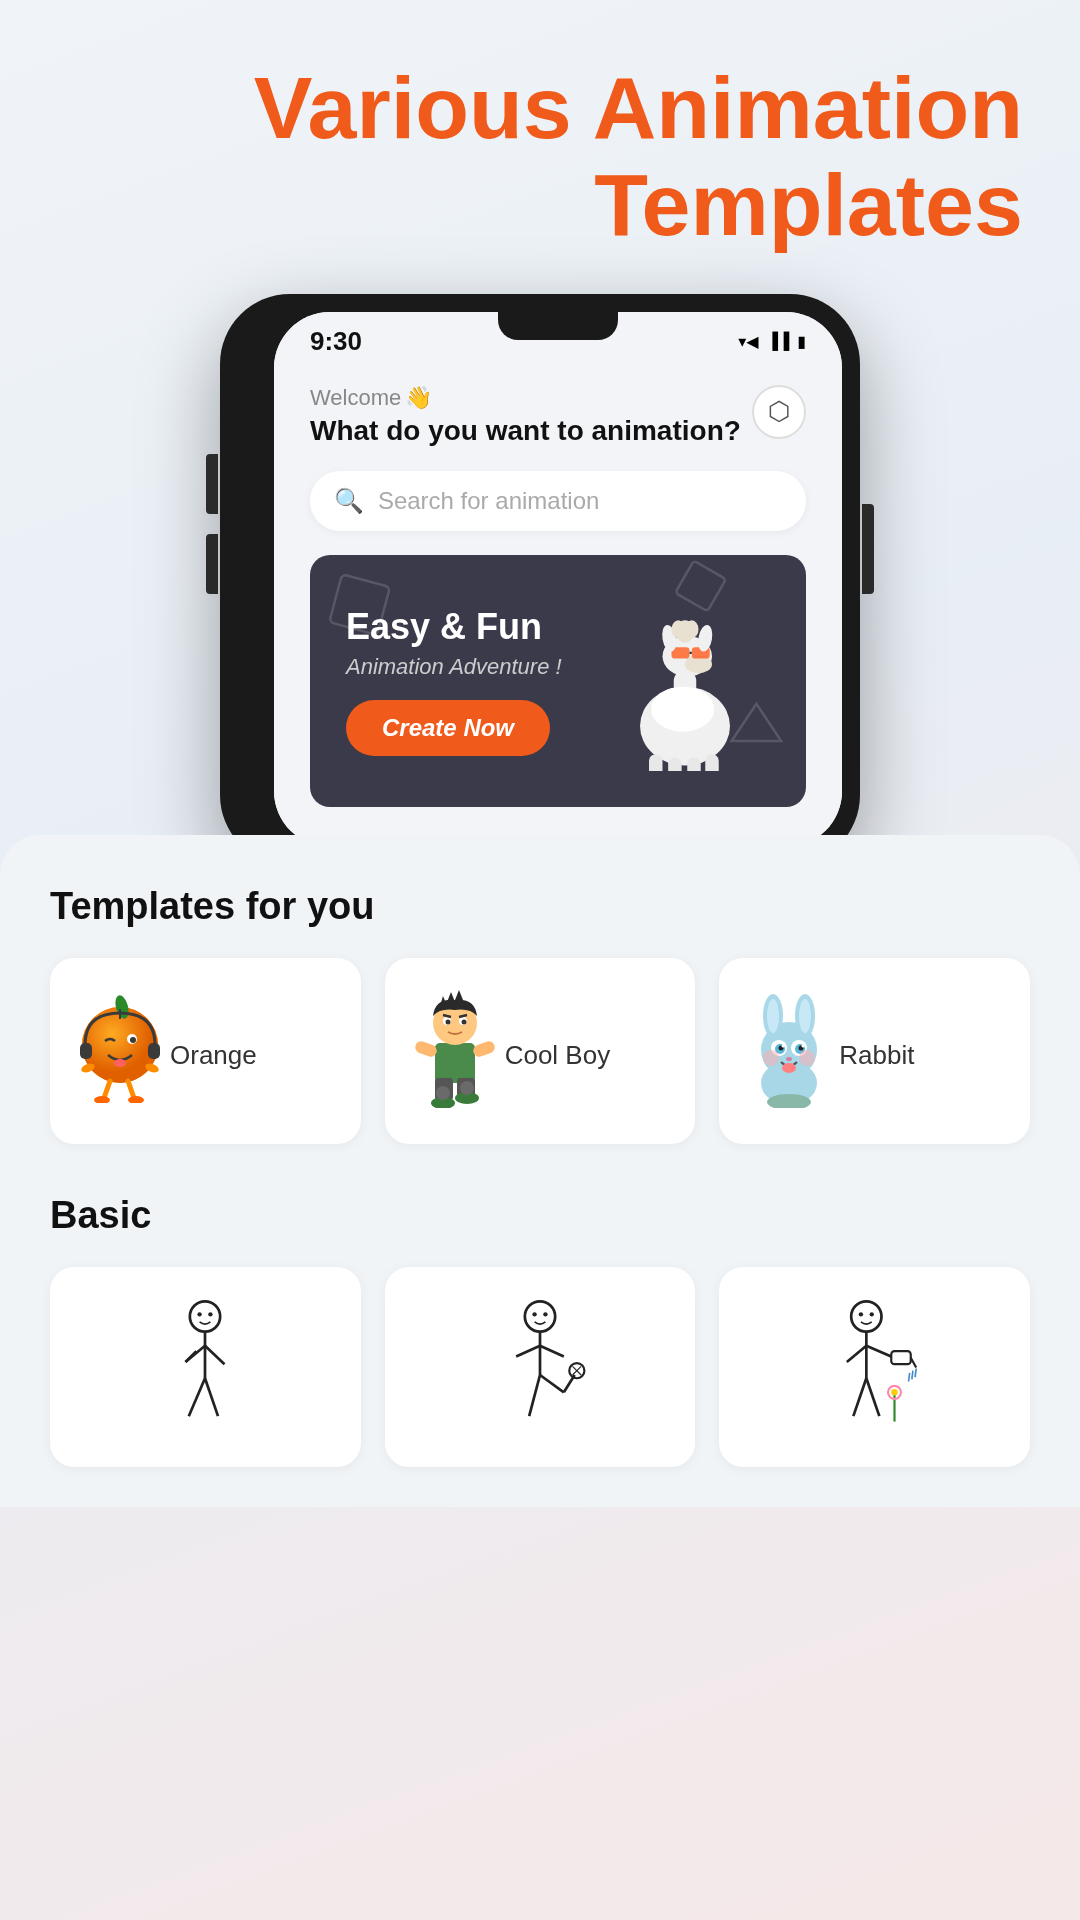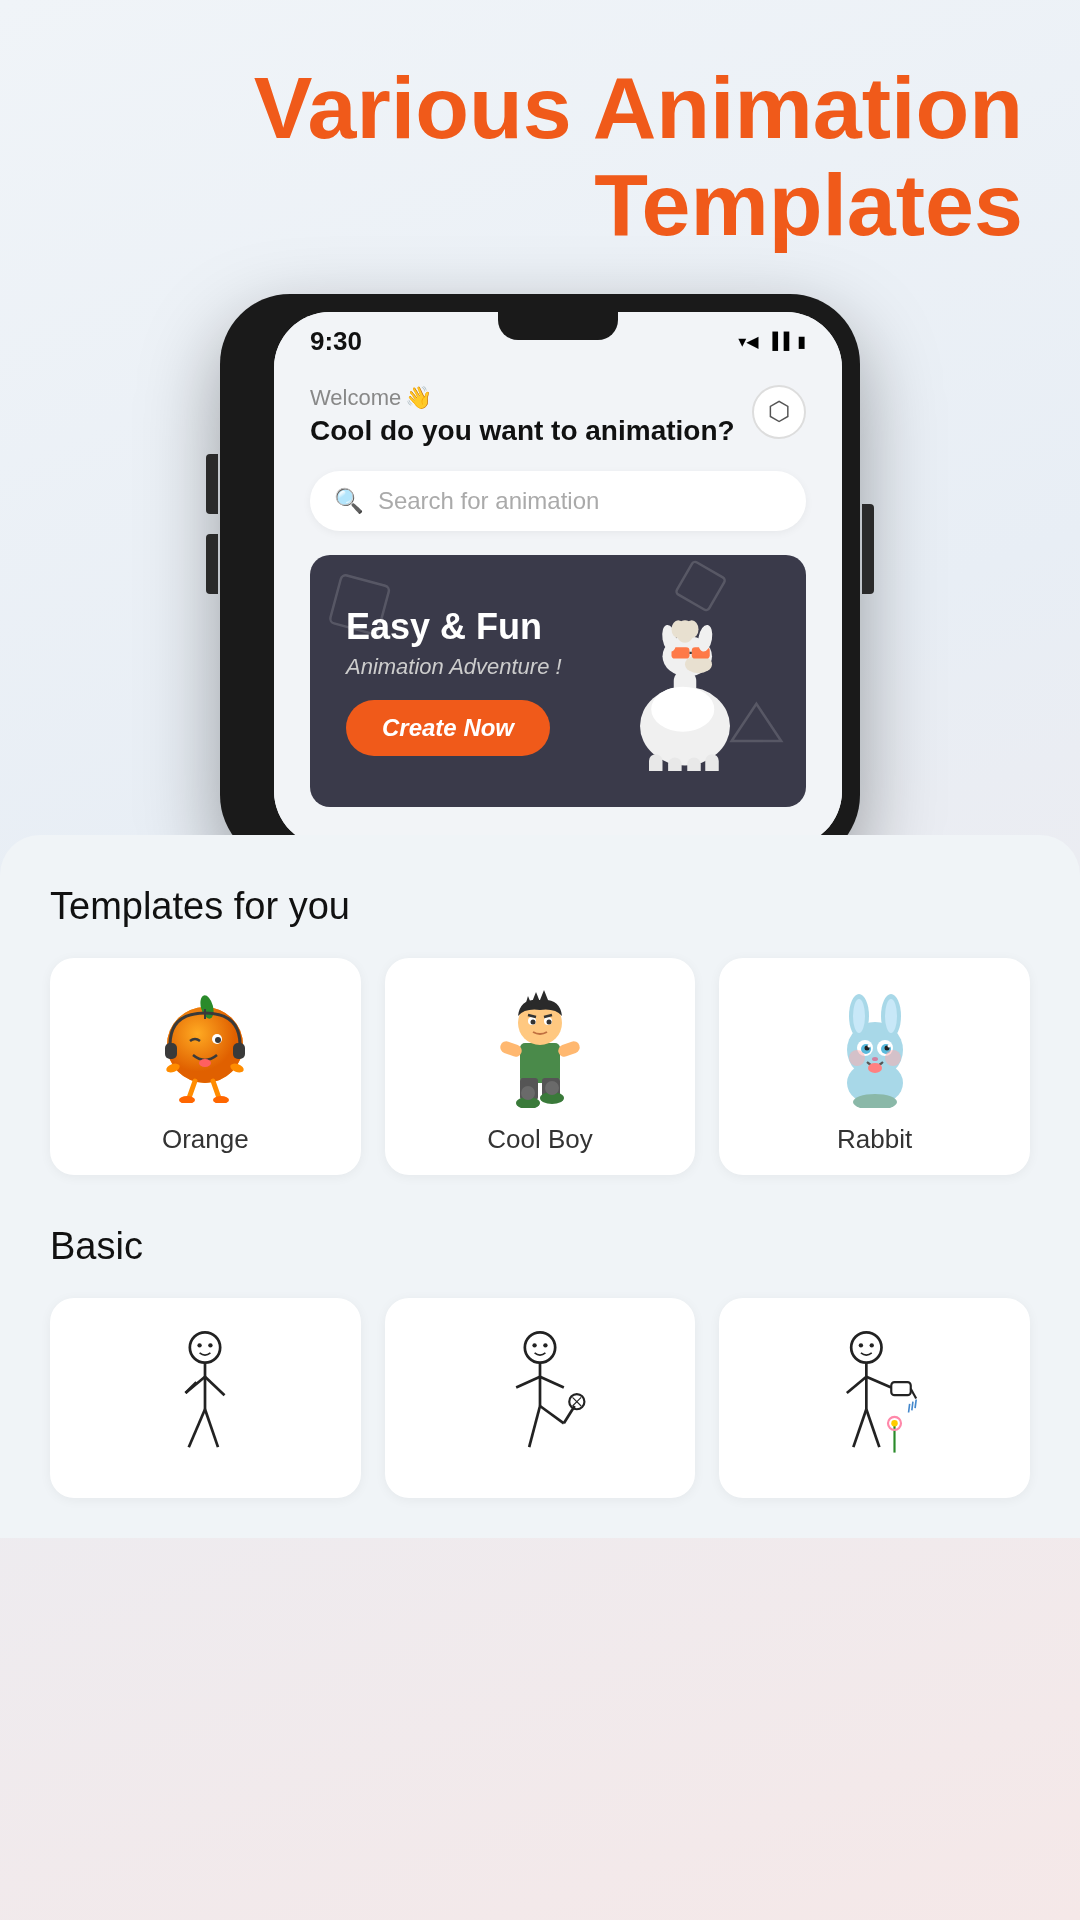--- a/index.html
+++ b/index.html
@@ -225,38 +225,38 @@
       border-radius: 40px 40px 0 0;
       margin-top: -30px;
       padding: 50px 50px 40px;
       position: relative;
       z-index: 3;
       min-height: 600px;
     }
 
     .section-title {
       font-size: 38px;
-      font-weight: 400;
+      font-weight: 700;
       color: #111;
       margin-bottom: 30px;
     }
 
     .template-grid {
       display: grid;
       grid-template-columns: repeat(3, 1fr);
       gap: 24px;
       margin-bottom: 50px;
     }
 
     .template-card {
       background: #fff;
       border-radius: 24px;
       padding: 30px 20px 20px;
       display: flex;
-      flex-direction: column;
+      flex-direction: row;
       align-items: center;
       box-shadow: 0 2px 12px rgba(0,0,0,0.05);
     }
 
     .template-emoji {
       font-size: 90px;
       line-height: 1;
       margin-bottom: 16px;
       height: 120px;
       display: flex;
@@ -319,21 +319,21 @@
         </div>
       </div>
 
       <div class="app-content">
         <div class="app-header">
           <div>
             <div>
               <span class="welcome-text">Welcome</span>
               <span class="welcome-wave">👋</span>
             </div>
-            <div class="welcome-question">Cool do you want to animation?</div>
+            <div class="welcome-question">What do you want to animation?</div>
           </div>
           <div class="settings-btn">
             <span style="font-size:26px; color:#555;">⬡</span>
           </div>
         </div>
 
         <div class="search-bar">
           <span class="search-icon-wrap">🔍</span>
           <span class="search-placeholder">Search for animation</span>
         </div>

